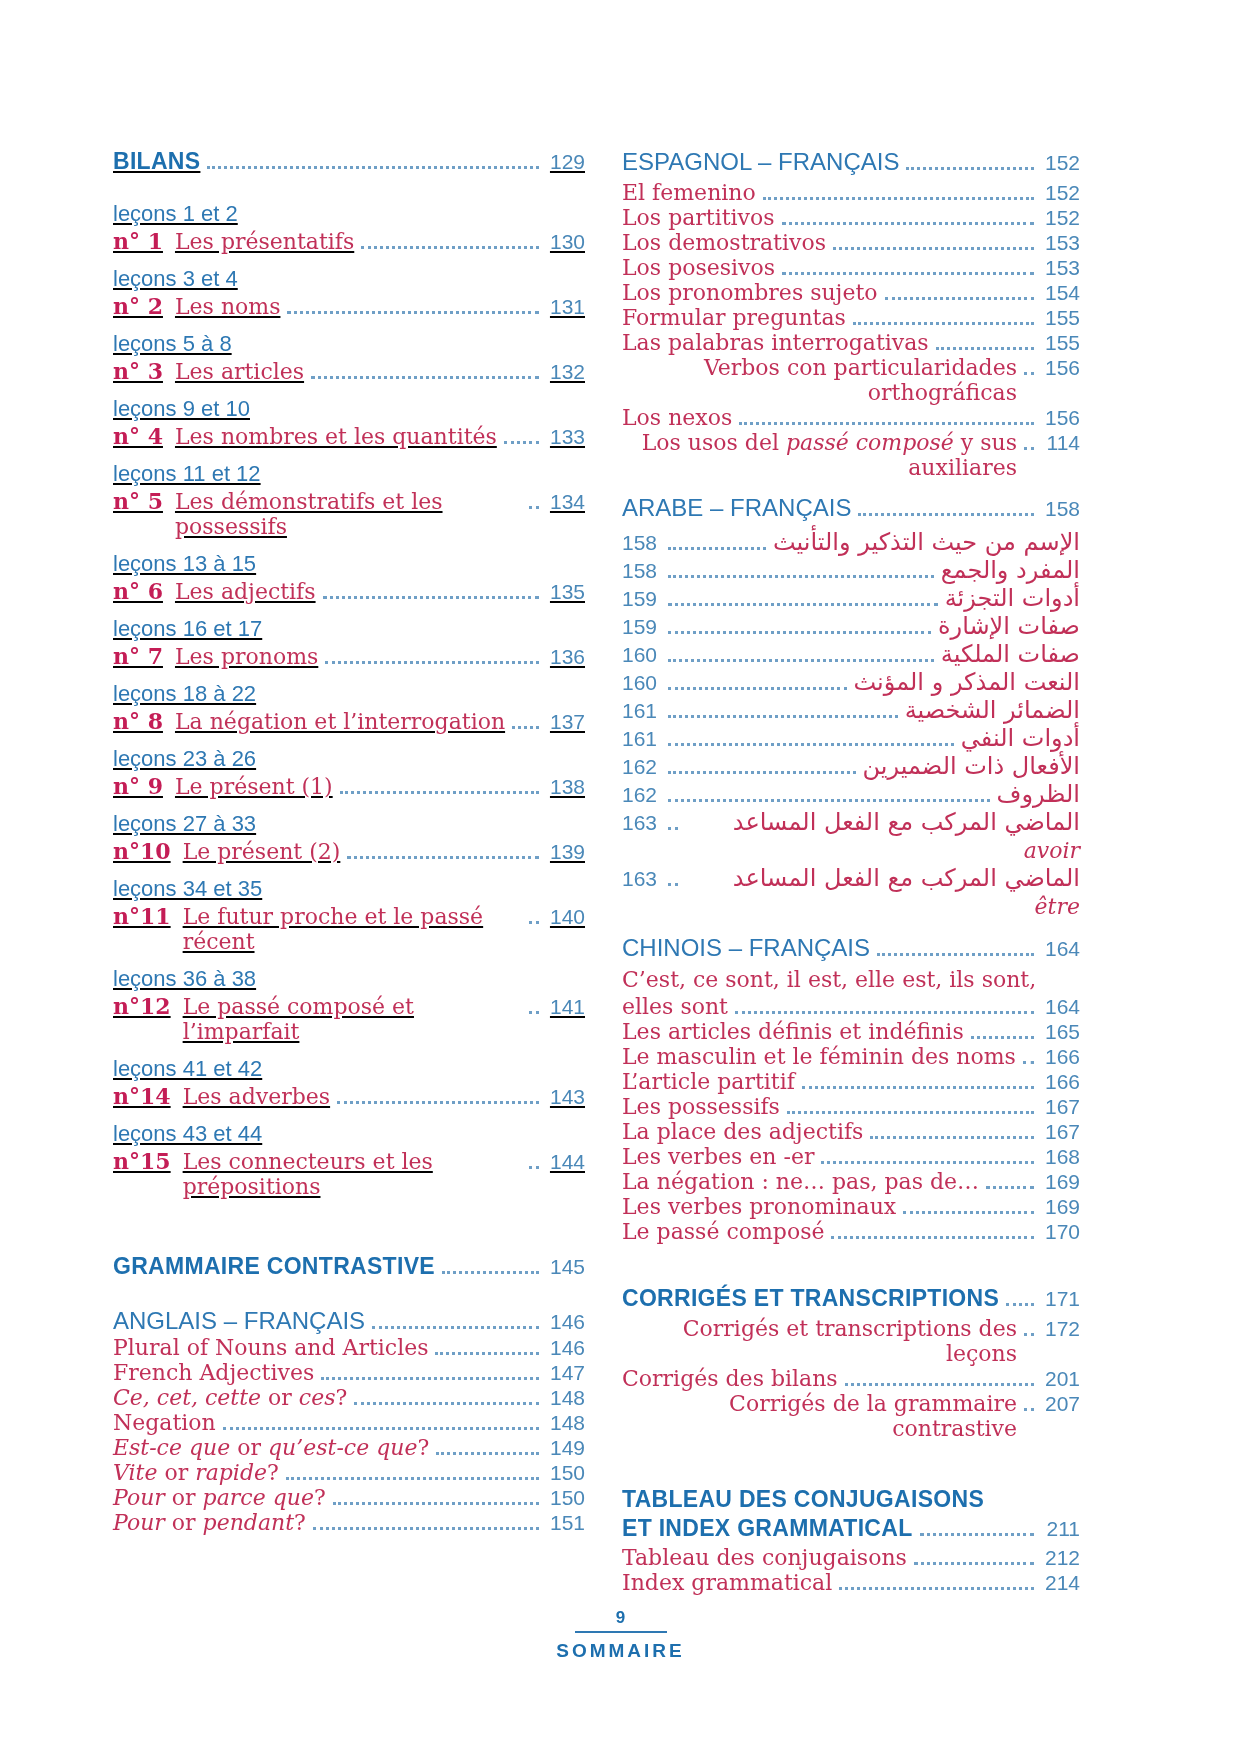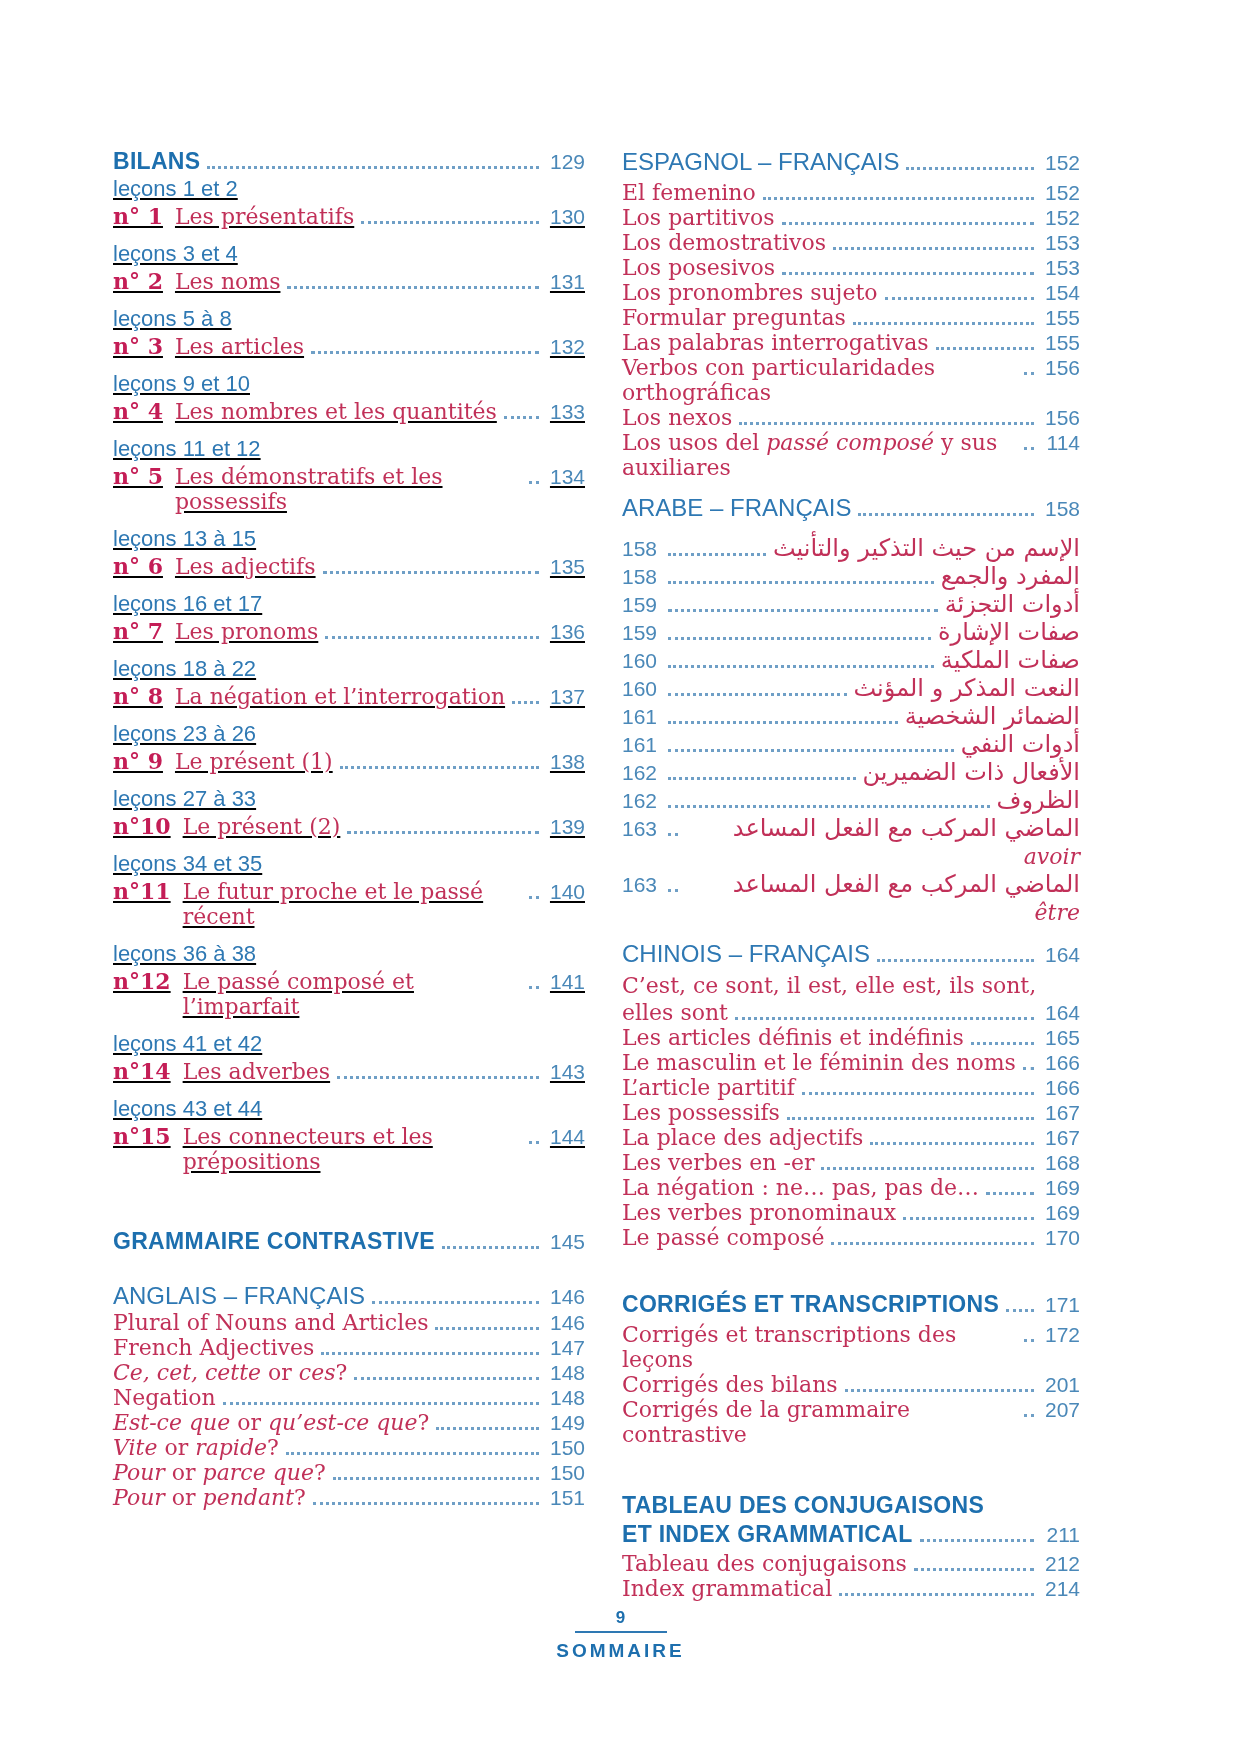--- a/index.html
+++ b/index.html
@@ -67,44 +67,45 @@
   }
   .num-bold{
     font:700 22px "DejaVu Serif",serif;
     color:var(--bold-crimson);
     margin-right:12px;
     white-space:nowrap;
   }
   .entry-label{
     font:400 22px "DejaVu Serif",serif;
     color:var(--entry-crimson);
+    text-align:right;
   }
   .entry-label .it{font-style:italic;}
   .arabic{
     direction:rtl;
     unicode-bidi:embed;
     font:400 24px "DejaVu Sans",sans-serif;
     color:var(--entry-crimson);
   }
   .arabic .latin{
     font:italic 400 22px "DejaVu Serif",serif;
     direction:ltr;
     unicode-bidi:embed;
     text-align:right;
   }
   .row.rtl{flex-direction:row-reverse;}
   .row.rtl .pg{text-align:left;}
   .row.rtl .dots{margin:0 7px 5px 6px;}
 
   
-  .bilans-header{}
+  .bilans-header{margin-bottom:25px;text-decoration:underline;}
   .group{margin-bottom:11px;text-decoration:underline;}
   .grammaire-header{margin-top:43px;margin-bottom:27px;}
   .espagnol-header{margin-bottom:4px;justify-content:center;}
-  .arabe-header{margin-top:14px;margin-bottom:12px;}
+  .arabe-header{margin-top:14px;margin-bottom:6px;}
   .chinois-header{margin-top:14px;margin-bottom:3px;}
   .intro{
     font:400 22px "DejaVu Serif",serif;
     color:var(--entry-crimson);
     line-height:29px;
   }
   .corriges-header{margin-top:41px;margin-bottom:4px;}
   .tableau-line1{margin-top:43px;line-height:31px;}
   .tableau-header{margin-bottom:3px;}
 

